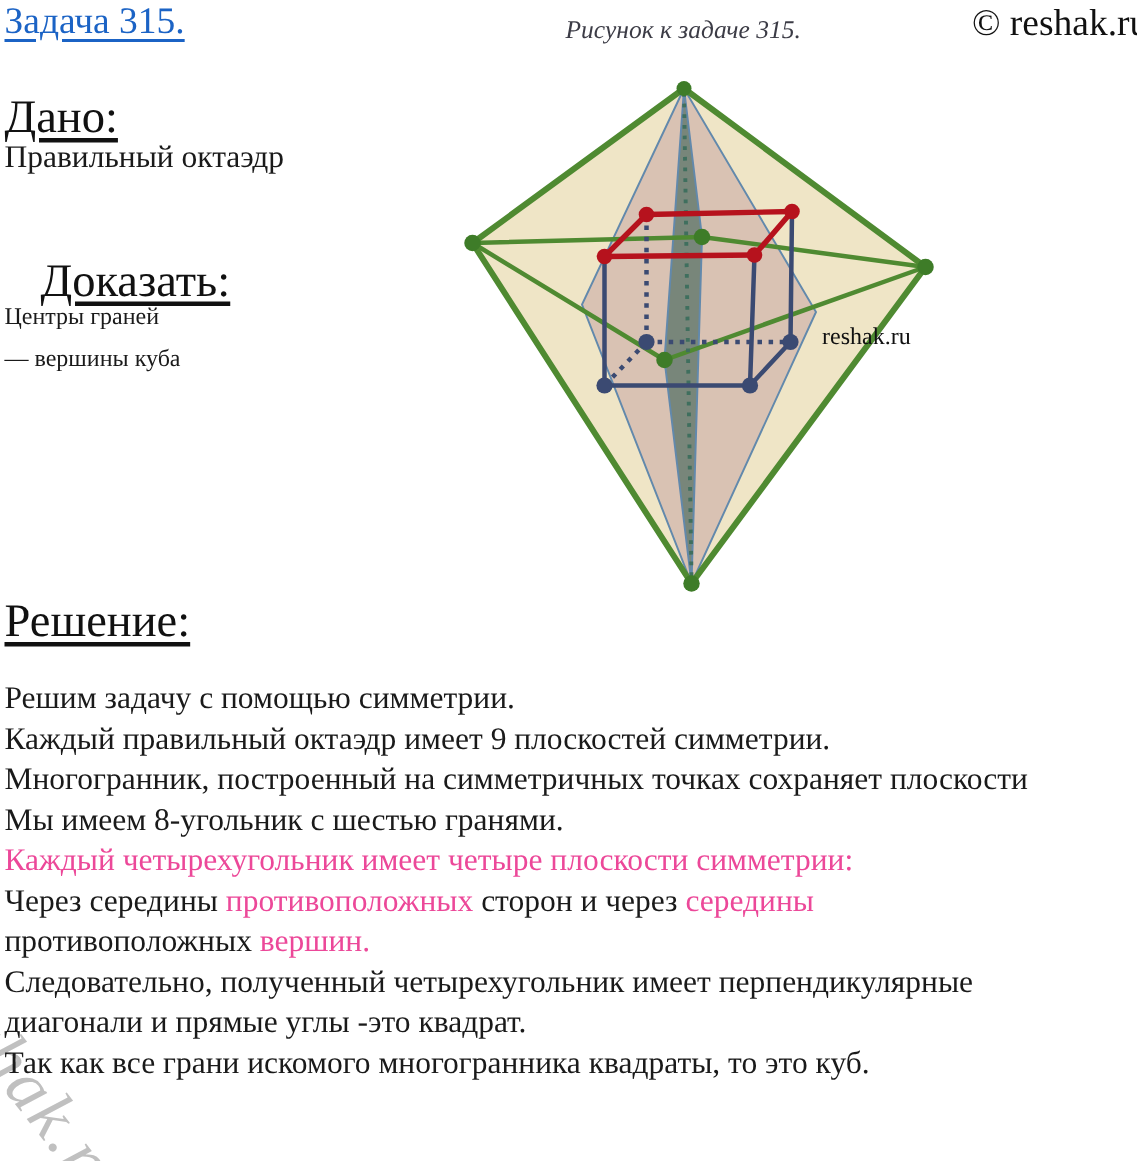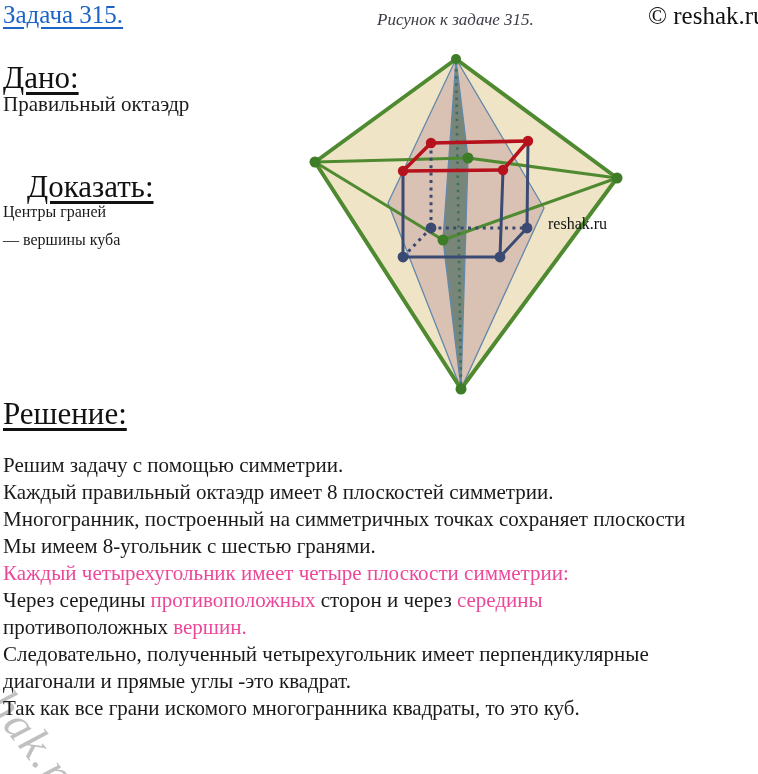--- a/index.html
+++ b/index.html
@@ -134,21 +134,21 @@
       <circle class="dot-navy" cx="500" cy="257" r="5.4"></circle>
     </g>
 
     <text class="fig-label" x="548" y="229">reshak.ru</text>
   </svg>
 </div>
 
 <div class="abs section-heading h-solution text-layer nowrap">Решение:</div>
 <div class="abs solution-lines text-layer">
     <div class="tline"><span>Решим задачу с помощью симметрии.</span></div>
-    <div class="tline"><span>Каждый правильный октаэдр имеет 8 плоскостей симметрии.</span></div>
+    <div class="tline"><span>Каждый правильный октаэдр имеет 9 плоскостей симметрии.</span></div>
     <div class="tline"><span>Многогранник, построенный на симметричных точках сохраняет плоскости</span></div>
     <div class="tline"><span>Мы имеем 8-угольник с шестью гранями.</span></div>
     <div class="tline"><span class="muted">Каждый четырехугольник имеет четыре плоскости симметрии:</span></div>
     <div class="tline"><span>Через середины </span><span class="muted">противоположных</span><span> сторон и через </span><span class="muted">середины</span></div>
     <div class="tline"><span>противоположных</span><span class="muted"> вершин.</span></div>
     <div class="tline"><span>Следовательно, полученный четырехугольник имеет перпендикулярные</span></div>
     <div class="tline"><span>диагонали и прямые углы -это квадрат.</span></div>
     <div class="tline"><span>Так как все грани искомого многогранника квадраты, то это куб.</span></div>
   </div>
 

